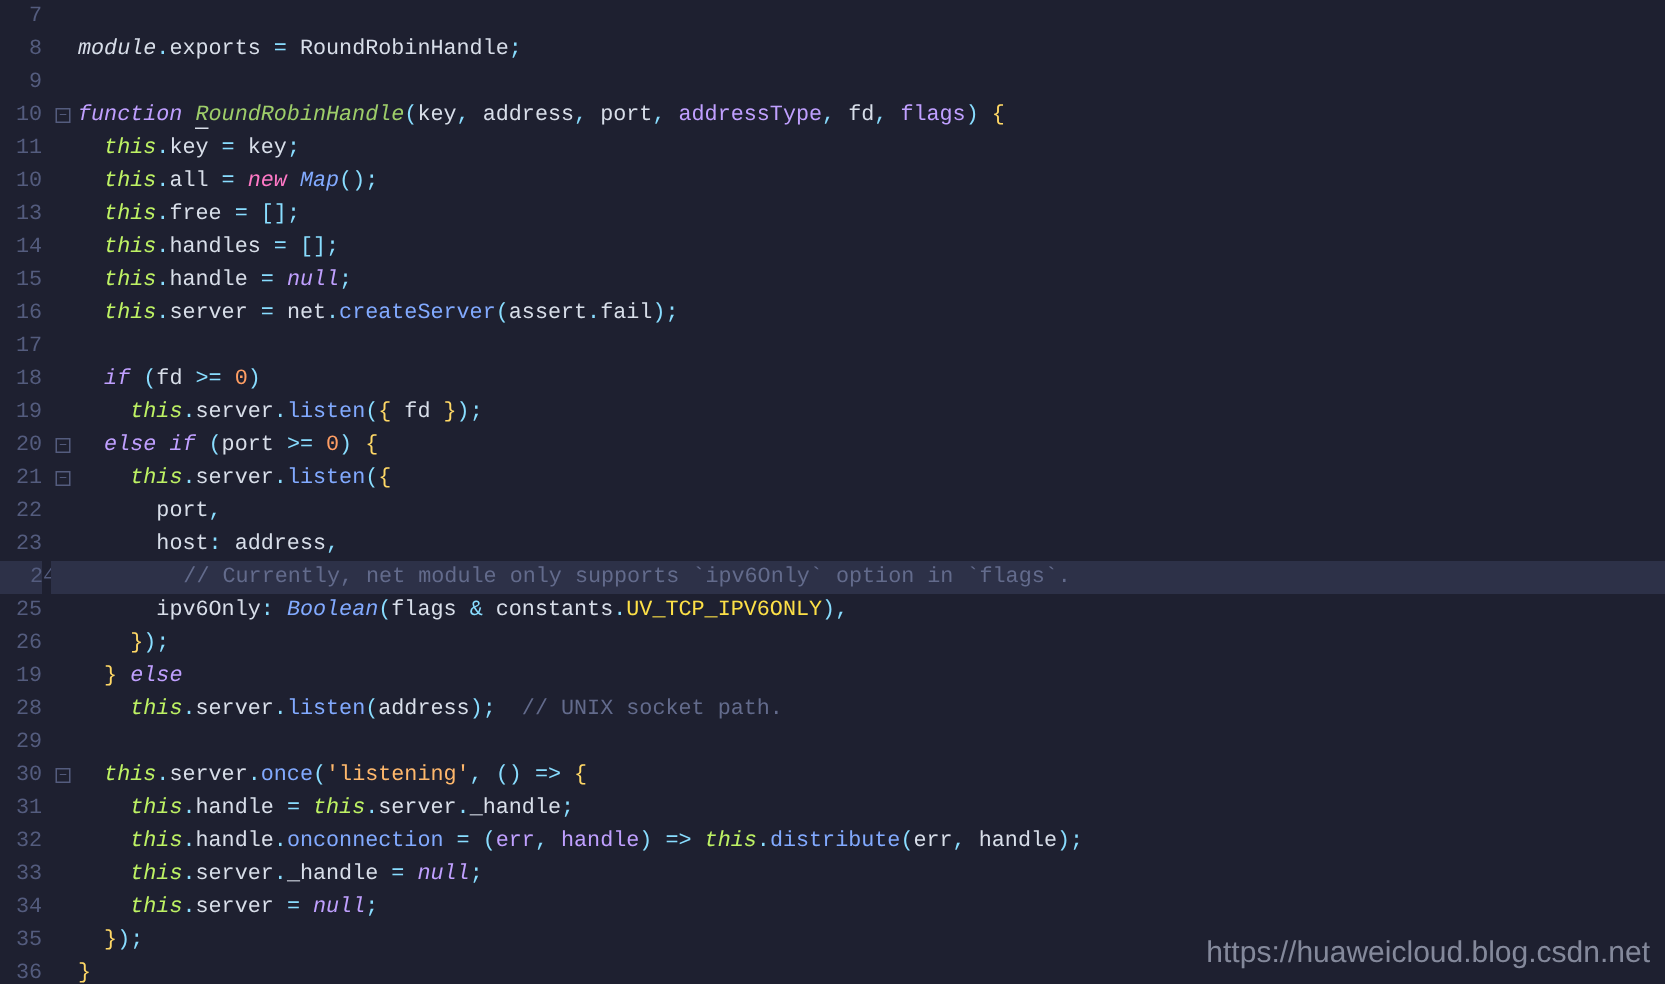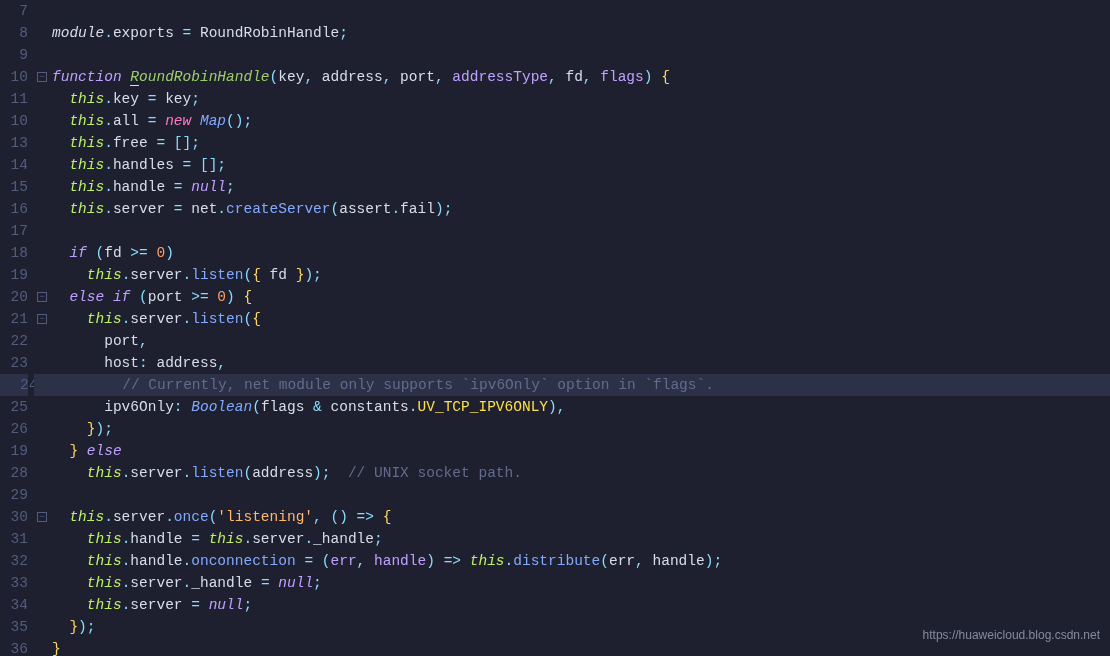--- a/index.html
+++ b/index.html
@@ -73,21 +73,21 @@
   .tok-cmt  { color: #636b8c; }
   .tok-const{ color: #fde047; }
   .tok-null { color: #c0a0ff; font-style: italic; text-align: center; }
   .tok-listen { color: #82aaff; }
   .watermark {
     position: absolute;
     right: 10px;
     bottom: 10px;
     color: #b0b6c9;
     font-family: Arial, sans-serif;
-    font-size: 12px;
+    font-size: 20px;
     opacity: 0.7;
   }
   .under { border-bottom: 1px solid #d8dee9; }
 </style>
 </head>
 <body>
 
 <div class="editor hl-line">
   <div class="gutter" id="gutter">
       <div class="ln row-7">7</div>

